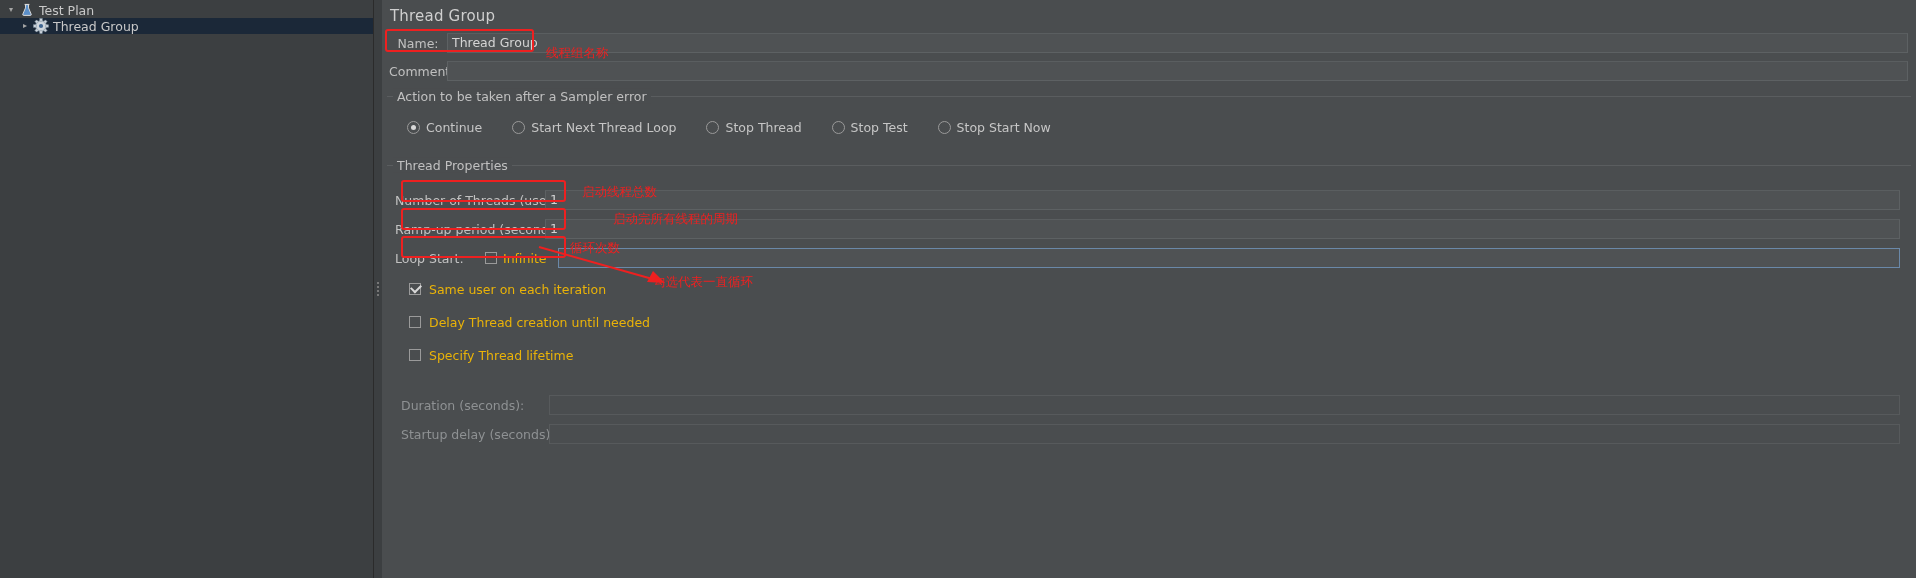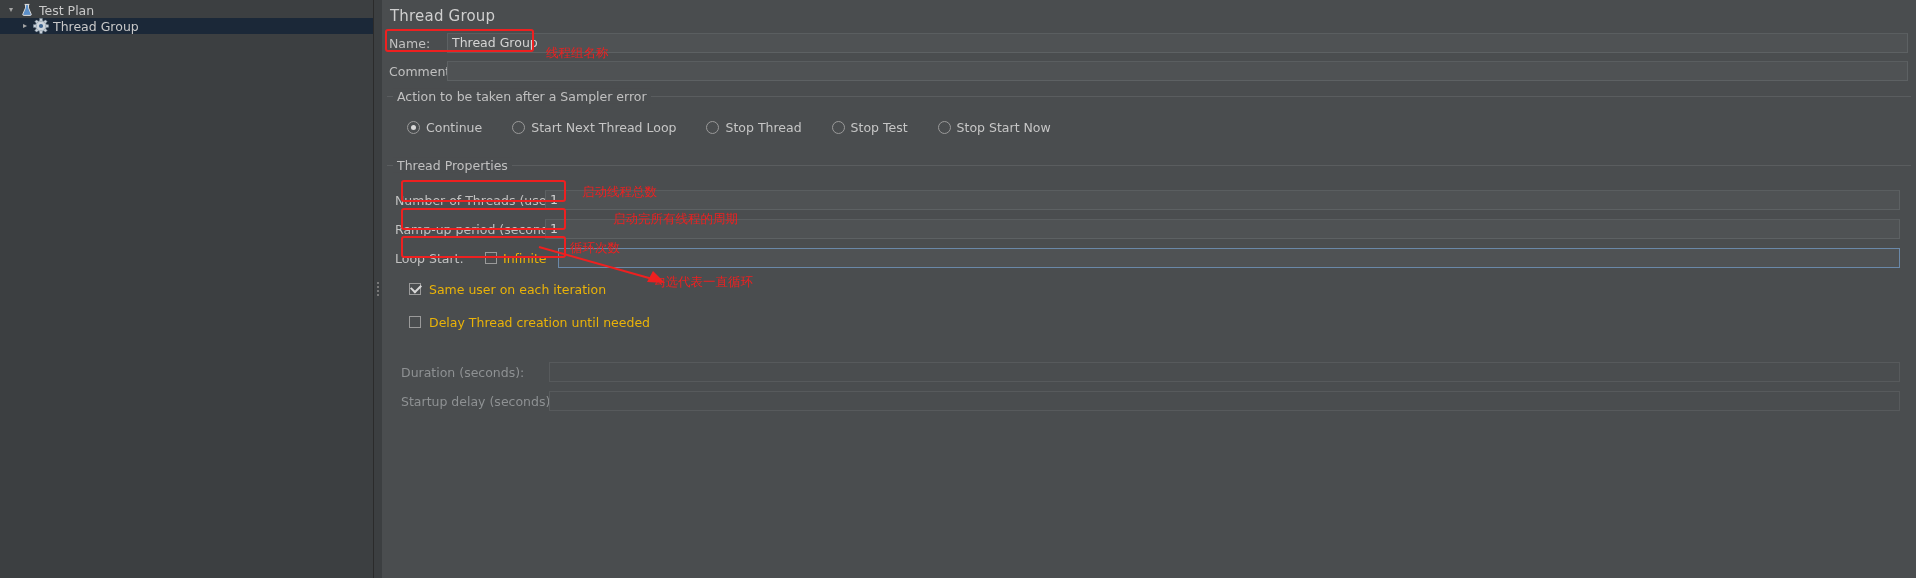--- a/index.html
+++ b/index.html
@@ -51,21 +51,21 @@
     background: #4a4d4f;
     position: relative;
     padding: 0;
   }
   .panel-title {
     font-size: 15px; color: #cfcfcf;
     padding: 7px 0 0 8px; letter-spacing: .2px;
   }
 
   .row { display: flex; align-items: center; height: 22px; margin-top: 6px; padding-left: 3px; }
-  .row .lbl { color: #c0c0c0; font-size: 12.5px; white-space: nowrap; }
+  .row .lbl { color: #c0c0c0; font-size: 12.5px; white-space: nowrap; text-align: center; }
 
   .textfield {
     background: #4f5254;
     border: 1px solid #5d6163;
     border-top-color: #5a5e60;
     height: 20px;
     color: #d4d4d4;
     font-size: 12.5px;
     padding: 0 4px;
     line-height: 18px;
@@ -257,20 +257,24 @@
       <div class="cb-row" style="margin-top:9px;">
         <span class="checkbox checked"></span>
         <span class="cb-label">Same user on each iteration</span>
       </div>
 
       <div class="cb-row" style="margin-top:11px;">
         <span class="checkbox"></span>
         <span class="cb-label">Delay Thread creation until needed</span>
       </div>
 
+      <div class="cb-row" style="margin-top:11px;">
+        <span class="checkbox"></span>
+        <span class="cb-label">Specify Thread lifetime</span>
+      </div>
 
       <div class="tp-row" style="margin-top:28px; padding-left:14px;">
         <span class="tp-lbl dim" style="width:148px;">Duration (seconds):</span>
         <span class="textfield disabled" style="flex:1 1 auto; margin-right:11px;"></span>
       </div>
 
       <div class="tp-row" style="margin-top:7px; padding-left:14px;">
         <span class="tp-lbl dim" style="width:148px;">Startup delay (seconds):</span>
         <span class="textfield disabled" style="flex:1 1 auto; margin-right:11px;"></span>
       </div>

